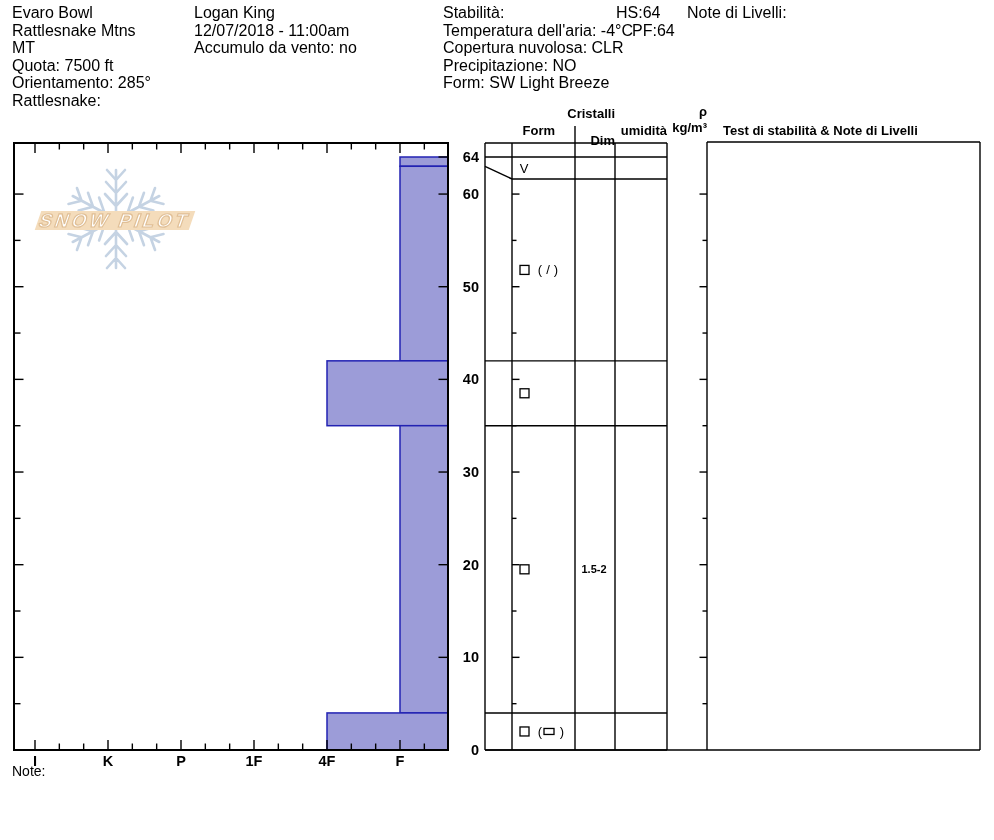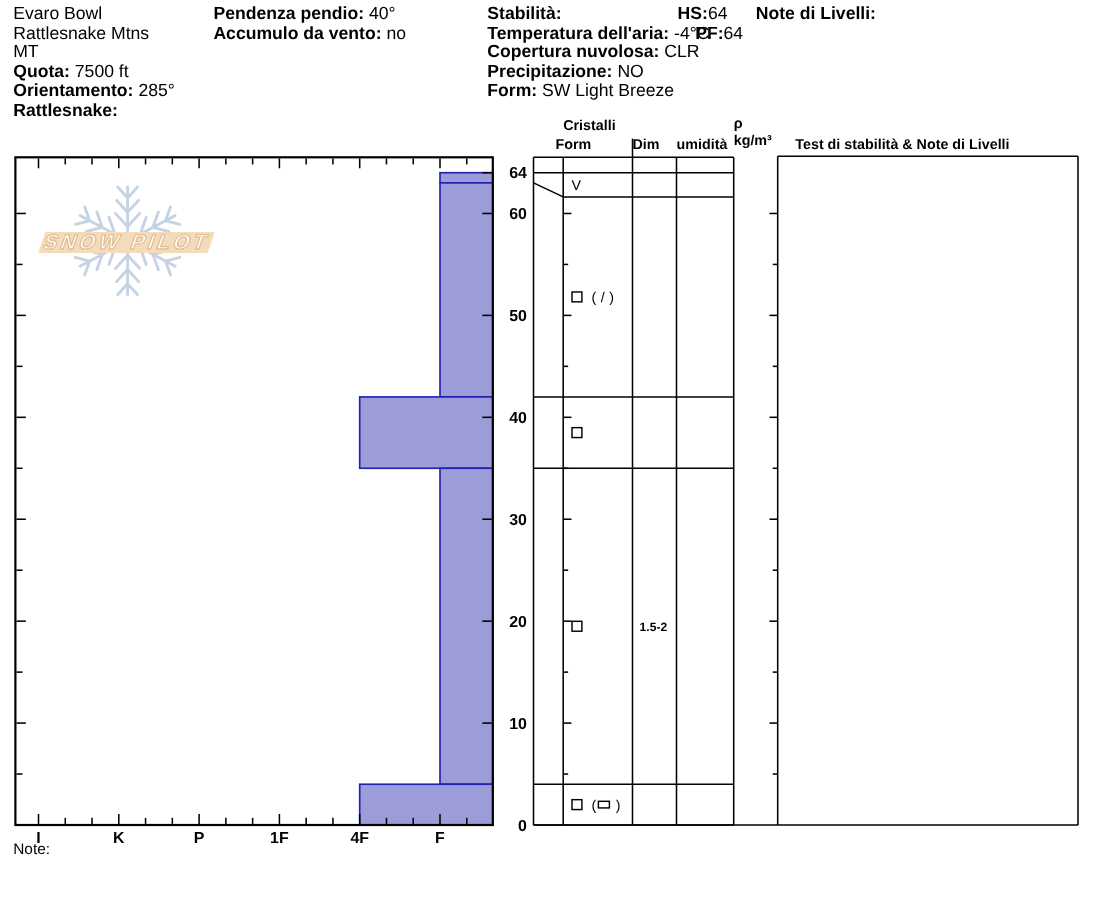--- a/index.html
+++ b/index.html
@@ -1,22 +1,22 @@
 <!DOCTYPE html>
 <html><head>
 <meta charset="utf-8">
 <style>
   html,body{margin:0;padding:0}
   body{width:994px;height:840px;background:#fff;color:#000;
        font-family:"Liberation Sans",sans-serif;position:relative;overflow:hidden}
   .abs{position:absolute}
   .hdr{font-size:16px;line-height:17.5px;white-space:nowrap}
-  .b{font-weight:700}
+  .b{font-weight:400}
   .th{position:absolute;font-weight:700;font-size:13px;white-space:nowrap}
-  .tc{text-align:left}
+  .tc{text-align:right}
   #logo-banner{left:38px;top:211px;width:154px;height:19px;background:#f4dcbb;
       transform:skewX(-19deg);text-align:center;line-height:20px;
       font-weight:700;font-size:19px;letter-spacing:3px;color:#ffffff;
       -webkit-text-stroke:1.2px #e0bf96;white-space:nowrap}
   #note-label{left:12px;top:763px;font-weight:400;font-size:14px}
   svg{display:block}
 </style>
 </head>
 <body>
 
@@ -40,39 +40,40 @@
 <div class="abs hdr" style="left:12px;top:4px">
   <div>Evaro Bowl</div>
   <div>Rattlesnake Mtns</div>
   <div>MT</div>
   <div><span class="b">Quota:</span> <span>7500 ft</span></div>
   <div><span class="b">Orientamento:</span> <span>285°</span></div>
   <div><span class="b">Rattlesnake:</span></div>
 </div>
 
 <div class="abs hdr" style="left:194px;top:4px">
-  <div><span class="b">Pendenza pendio:</span> <span>40°</span></div>
+  <div>Logan King</div>
+  <div>12/07/2018 - 11:00am</div>
   <div><span class="b">Accumulo da vento:</span> <span>no</span></div>
 </div>
 
 <div class="abs hdr" style="left:443px;top:4px">
   <div><span class="b">Stabilità:</span></div>
   <div><span class="b">Temperatura dell'aria:</span> <span>-4°C</span></div>
   <div><span class="b">Copertura nuvolosa:</span> <span>CLR</span></div>
   <div><span class="b">Precipitazione:</span> <span>NO</span></div>
   <div><span class="b">Form:</span> <span>SW Light Breeze</span></div>
 </div>
 
 <div class="abs hdr" style="left:616px;top:4px"><span class="b">HS:</span><span>64</span></div>
 <div class="abs hdr" style="left:632px;top:21.5px"><span class="b">PF:</span><span>64</span></div>
 <div class="abs hdr b" style="left:687px;top:4px">Note di Livelli:</div>
 
 <div class="th tc" style="left:512px;top:106px;width:103px">Cristalli</div>
 <div class="th tc" style="left:505px;top:123px;width:50px">Form</div>
-<div class="th tc" style="left:575px;top:123px;width:40px">Dim</div>
+<div class="th tc" style="left:575px;top:133px;width:40px">Dim</div>
 <div class="th tc" style="left:615px;top:123px;width:52px">umidità</div>
 <div class="th tc" style="left:667px;top:104px;width:40px">ρ</div>
 <div class="th tc" style="left:667px;top:120px;width:40px">kg/m³</div>
 <div class="th" style="left:723px;top:123px">Test di stabilità &amp; Note di Livelli</div>
 
 <svg id="chart-svg" class="abs" style="left:0;top:0" width="994" height="840">
     <rect x="400" y="157" width="48" height="9.265625" fill="#9c9cd8" stroke="#2222b2" stroke-width="1.5"></rect>
     <rect x="400" y="166.265625" width="48" height="194.578125" fill="#9c9cd8" stroke="#2222b2" stroke-width="1.5"></rect>
     <rect x="327" y="360.84375" width="121" height="64.859375" fill="#9c9cd8" stroke="#2222b2" stroke-width="1.5"></rect>
     <rect x="400" y="425.703125" width="48" height="287.234375" fill="#9c9cd8" stroke="#2222b2" stroke-width="1.5"></rect>

